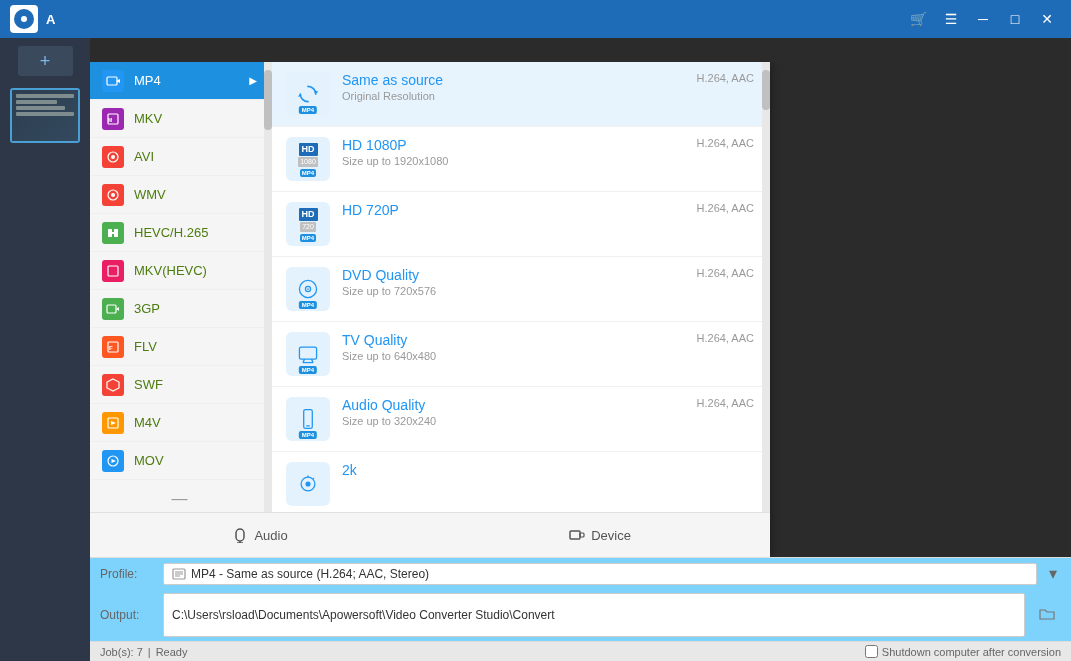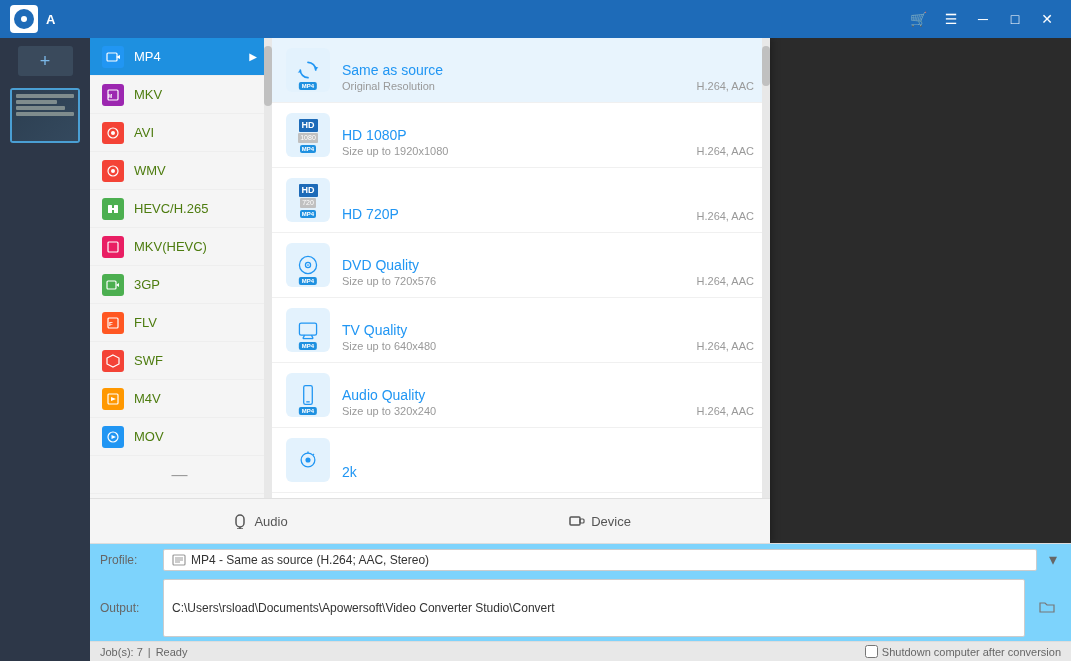--- a/index.html
+++ b/index.html
@@ -34,21 +34,21 @@
     .format-item.active .format-label { color: #fff; }
     .format-icon { width: 22px; height: 22px; border-radius: 3px; display: flex; align-items: center; justify-content: center; font-size: 8px; font-weight: bold; color: #fff; flex-shrink: 0; }
     .format-label { font-size: 13px; color: #4d7c0f; font-weight: 500; }
     .format-arrow { margin-left: auto; color: #999; font-size: 10px; }
     .format-item.active .format-arrow { color: #fff; }
 
     
     .format-options { flex: 1; background: #fff; overflow-y: auto; position: relative; }
     .format-options::-webkit-scrollbar { width: 6px; }
     .format-options::-webkit-scrollbar-thumb { background: #ccc; border-radius: 3px; }
-    .format-option { display: flex; align-items: flex-end; padding: 10px 16px; border-bottom: 1px solid #f0f0f0; cursor: pointer; gap: 12px; min-height: 60px; }
+    .format-option { display: flex; align-items: flex-start; padding: 10px 16px; border-bottom: 1px solid #f0f0f0; cursor: pointer; gap: 12px; min-height: 60px; }
     .format-option.selected { background: #e8f4fd; }
     .option-icon { width: 44px; height: 44px; border-radius: 6px; background: #e8f4fd; display: flex; align-items: center; justify-content: center; flex-shrink: 0; position: relative; }
     .option-icon svg { width: 24px; height: 24px; }
     .option-badge { position: absolute; bottom: 2px; left: 50%; transform: translateX(-50%); background: #1e90e0; color: #fff; font-size: 6px; font-weight: bold; padding: 1px 3px; border-radius: 2px; white-space: nowrap; }
     .option-info { flex: 1; }
     .option-name { font-size: 14px; color: #2196F3; font-weight: 500; }
     .option-desc { font-size: 11px; color: #999; margin-top: 2px; }
     .option-codec { font-size: 11px; color: #999; margin-left: auto; white-space: nowrap; }
 
     
@@ -74,21 +74,21 @@
     
     .bottom-bar { background: #7dd3fc; border-top: 1px solid #ddd; flex-shrink: 0; }
     .bottom-row { display: flex; align-items: center; padding: 4px 10px; gap: 8px; }
     .bottom-label { color: #666; font-size: 12px; width: 55px; flex-shrink: 0; }
     .status-bar { background: #e8e8e8; border-top: 1px solid #ddd; padding: 3px 10px; font-size: 11px; color: #666; display: flex; align-items: center; gap: 5px; }
 
     
     .app-body { display: flex; flex: 1; position: relative; overflow: hidden; }
     .left-panel { width: 90px; background: #2d3748; display: flex; flex-direction: column; align-items: center; padding-top: 8px; gap: 4px; flex-shrink: 0; }
     .main-panel { flex: 1; display: flex; flex-direction: column; position: relative; overflow: hidden; }
-    .content-row { flex: 1; display: flex; overflow: hidden; position: relative; }
+    .content-row { flex: 1; display: flex; overflow: hidden; position: relative; margin-top: 24px; }
     .video-side { width: 390px; background: #1a1a1a; display: flex; flex-direction: column; flex-shrink: 0; }
     .action-side { width: 120px; background: #2d2d2d; display: flex; flex-direction: column; align-items: center; justify-content: center; gap: 10px; flex-shrink: 0; padding: 10px; }
     .settings-btn { width: 90px; height: 32px; background: #3d3d3d; border: 1px solid #555; color: #ccc; font-size: 12px; cursor: pointer; border-radius: 3px; }
     .convert-btn { width: 100px; height: 50px; background: linear-gradient(135deg, #1e90e0, #0a70c0); border: none; color: #fff; font-size: 16px; font-weight: bold; cursor: pointer; border-radius: 5px; display: flex; align-items: center; justify-content: center; gap: 6px; box-shadow: 0 2px 6px rgba(30,144,224,0.4); }
   </style>
 </head>
 <body>
 
 <div class="app-container">
 
@@ -480,21 +480,21 @@
               <line x1="3" y1="5" x2="11" y2="5" stroke="#999" stroke-width="1"></line>
               <line x1="3" y1="7" x2="11" y2="7" stroke="#999" stroke-width="1"></line>
               <line x1="3" y1="9" x2="8" y2="9" stroke="#999" stroke-width="1"></line>
             </svg>
             <span style="font-size:12px;color:#333;">MP4 - Same as source (H.264; AAC, Stereo)</span>
           </div>
           <button style="background:none;border:none;color:#666;cursor:pointer;font-size:16px;padding:2px 4px;">▾</button>
         </div>
         <div class="bottom-row">
           <span class="bottom-label">Output:</span>
-          <div style="display:flex;align-items:center;flex:1;background:#fff;border:1px solid #ccc;border-radius:2px;padding:21px 8px;">
+          <div style="display:flex;align-items:center;flex:1;background:#fff;border:1px solid #ccc;border-radius:2px;padding:14px 8px;">
             <span style="font-size:12px;color:#333;">C:\Users\rsload\Documents\Apowersoft\Video Converter Studio\Convert</span>
           </div>
           <button style="background:none;border:none;color:#666;cursor:pointer;font-size:14px;padding:2px 6px;">
             <svg width="16" height="14" viewBox="0 0 16 14" fill="none">
               <path d="M1 3 L1 12 L15 12 L15 5 L8 5 L6 3 Z" stroke="#777" stroke-width="1.2" fill="none"></path>
             </svg>
           </button>
         </div>
       </div>
 

